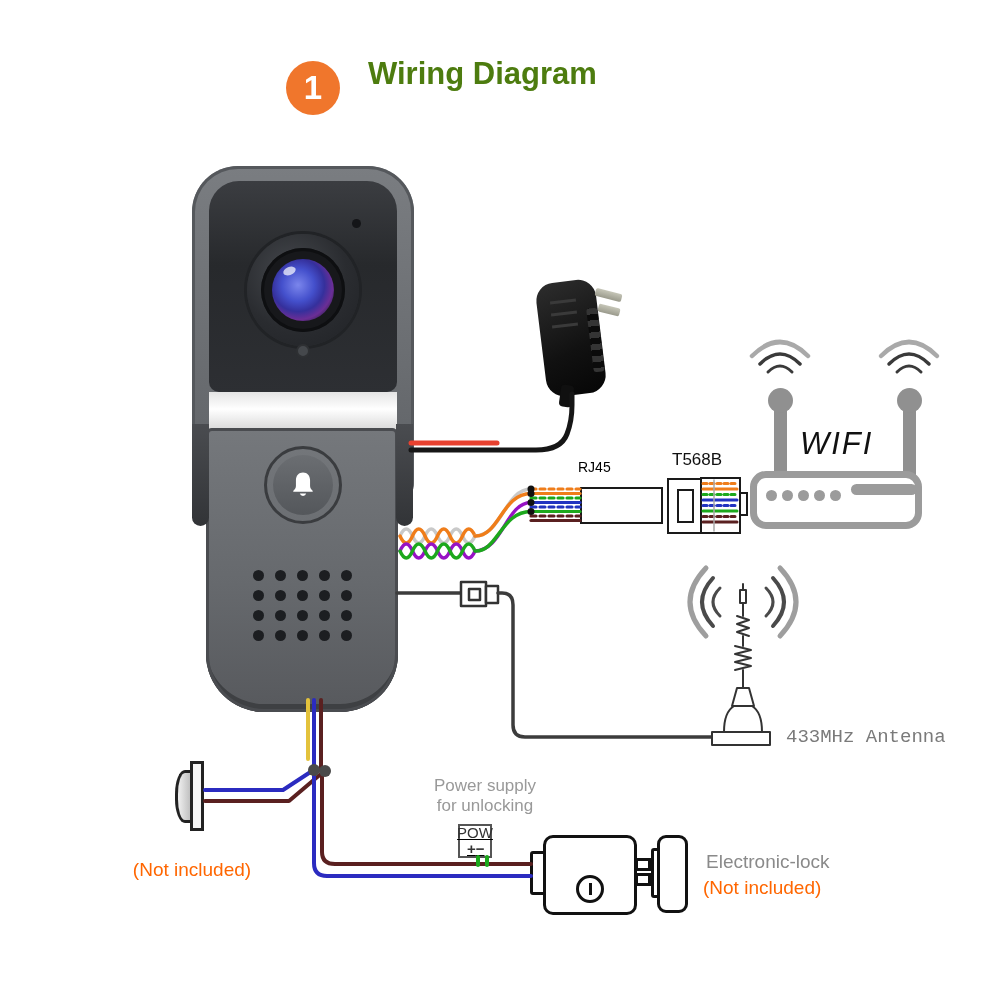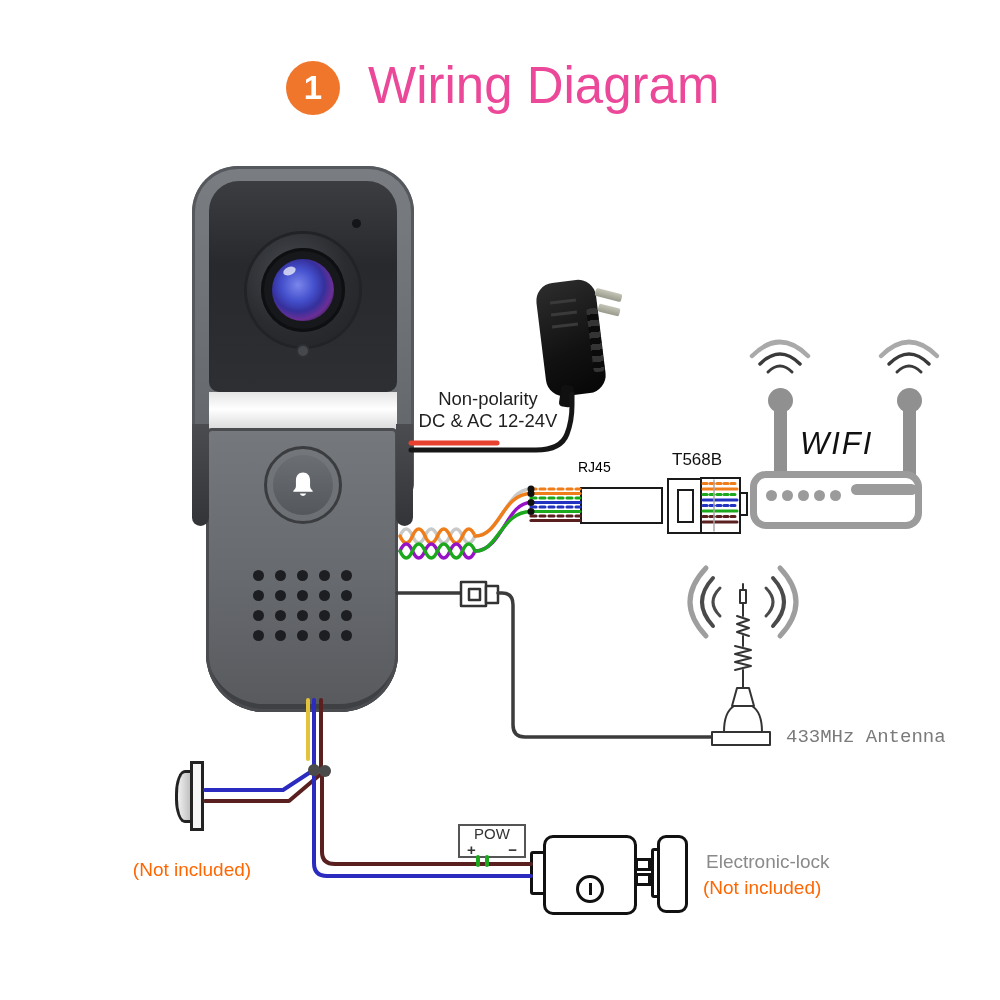--- a/index.html
+++ b/index.html
@@ -5,21 +5,21 @@
   html,body{margin:0;padding:0;background:#fff;}
   #stage{position:relative;width:1000px;height:1000px;background:#fff;overflow:hidden;
          font-family:"Liberation Sans",sans-serif;}
   #stage *{box-sizing:border-box;}
   .abs{position:absolute;}
 
   
   .title-badge{left:286px;top:61px;width:54px;height:54px;border-radius:50%;
     background:#F0762C;color:#fff;font-size:33px;font-weight:bold;
     display:flex;align-items:center;justify-content:center;}
-  .title-text{left:368px;top:56px;font-size:51px;font-weight:normal;color:#ec4899;letter-spacing:0px;}
+  .title-text{left:368px;top:56px;font-size:31px;font-weight:bold;color:#4d7c0f;letter-spacing:0px;}
 
   
   .hood{left:192px;top:166px;width:222px;height:360px;border-radius:46px;
     background:linear-gradient(180deg,#7a7d81 0%,#6a6d71 55%,#5c5f63 100%);
     box-shadow:inset 0 0 0 3px #55585c;}
   .rail{width:17px;height:102px;background:linear-gradient(180deg,#4a4c50,#323437);}
   .rail-l{left:192px;top:424px;border-radius:0 0 10px 10px;}
   .rail-r{left:396px;top:424px;border-radius:0 0 10px 10px;}
   .face-dark{left:209px;top:181px;width:188px;height:211px;border-radius:30px 30px 10px 10px;
     background:linear-gradient(180deg,#3b3d41 0%,#27292c 40%,#2d2f33 100%);}
@@ -73,22 +73,22 @@
   .rj45-box{left:580px;top:487px;width:83px;height:37px;border:2.5px solid #1a1a1a;background:#fff;}
   .t568b-boot{left:667px;top:478px;width:35px;height:56px;border:2.5px solid #1a1a1a;background:#fff;}
   .t568b-boot-inner{left:677px;top:489px;width:17px;height:34px;border:2.5px solid #1a1a1a;background:#fff;}
   .t568b-plug{left:700px;top:477px;width:41px;height:57px;border:2.5px solid #1a1a1a;background:#fff;}
   .t568b-tab{left:739px;top:492px;width:9px;height:24px;border:2.5px solid #1a1a1a;background:#fff;}
 
   
   .btn-plate{left:190px;top:761px;width:14px;height:70px;border:3px solid #222;background:#f5f5f5;}
   .btn-dome{left:175px;top:770px;width:17px;height:53px;border:3px solid #222;border-right:none;
     border-radius:10px 0 0 10px / 45% 0 0 45%;background:linear-gradient(90deg,#f0f0f0,#b9b9b9);}
-  .pow-box{left:458px;top:824px;width:68px;height:34px;border:2px solid #555;background:#fff;
-    display:flex;flex-direction:column;align-items:center;justify-content:flex-start;line-height:1;}
+  .pow-box{left:458px;top:824px;width:34px;height:34px;border:2px solid #555;background:#fff;
+    display:flex;flex-direction:column;align-items:center;justify-content:flex-end;line-height:1;text-decoration:underline;}
   .pow-box .pow-t{font-size:15px;color:#333;}
   .pow-box .pow-r{width:100%;display:flex;justify-content:space-between;padding:1px 7px 0 7px;
     font-size:15px;color:#333;font-weight:bold;}
   .lock-body{left:543px;top:835px;width:94px;height:80px;border:3px solid #111;border-radius:10px;background:#fff;}
   .lock-conn{left:530px;top:851px;width:16px;height:44px;border:3px solid #111;border-radius:3px;background:#fff;}
   .lock-key{left:576px;top:875px;width:28px;height:28px;border:3px solid #111;border-radius:50%;background:#fff;}
   .lock-key::after{content:"";position:absolute;left:10px;top:5px;width:3px;height:12px;background:#111;}
   .lock-tab{left:635px;width:16px;height:13px;border:3px solid #111;background:#fff;}
   .strike-lip{left:651px;top:848px;width:13px;height:50px;border:3px solid #111;border-radius:3px;background:#fff;}
   .strike-plate{left:657px;top:835px;width:31px;height:78px;border:3px solid #111;border-radius:9px;background:#fff;}
@@ -164,24 +164,20 @@
   <div>
     <div class="abs adapter-body"></div>
     <div class="abs adapter-vent" style="left:550px;top:300px;"></div>
     <div class="abs adapter-vent" style="left:551px;top:312px;"></div>
     <div class="abs adapter-vent" style="left:552px;top:324px;"></div>
     <div class="abs adapter-ridges"></div>
     <div class="abs prong" style="left:595px;top:291px;width:27px;height:8px;"></div>
     <div class="abs prong" style="left:598px;top:306px;width:22px;height:8px;"></div>
     <div class="abs adapter-neck"></div>
   </div>
-  <div class="abs adapter-lbl lbl-center">
-    <div>Non-polarity</div>
-    <div>DC &amp; AC 12-24V</div>
-  </div>
 
   <div>
     <div class="abs ant-stem" style="left:774px;top:399px;height:76px;"></div>
     <div class="abs ant-cap" style="left:768px;top:388px;"></div>
     <div class="abs ant-stem" style="left:903px;top:399px;height:76px;"></div>
     <div class="abs ant-cap" style="left:897px;top:388px;"></div>
     <div class="abs router-body"></div>
     <div class="abs router-dot" style="left:766px;"></div>
     <div class="abs router-dot" style="left:782px;"></div>
     <div class="abs router-dot" style="left:798px;"></div>
@@ -198,20 +194,24 @@
   <div class="abs t568b-plug"></div>
   <div class="abs t568b-tab"></div>
   <div class="abs t568b-lbl">T568B</div>
 
   <div>
     <div class="abs btn-dome"></div>
     <div class="abs btn-plate"></div>
   </div>
   <div class="abs lbl-orange lbl-center btn-note">(Not included)</div>
 
+  <div class="abs psu-lbl lbl-center">
+    <div>Power supply</div>
+    <div>for unlocking</div>
+  </div>
   <div class="abs pow-box">
     <div class="pow-t">POW</div>
     <div class="pow-r">
       <span>+</span>
       <span>−</span>
     </div>
   </div>
 
   <div>
     <div class="abs lock-conn"></div>

